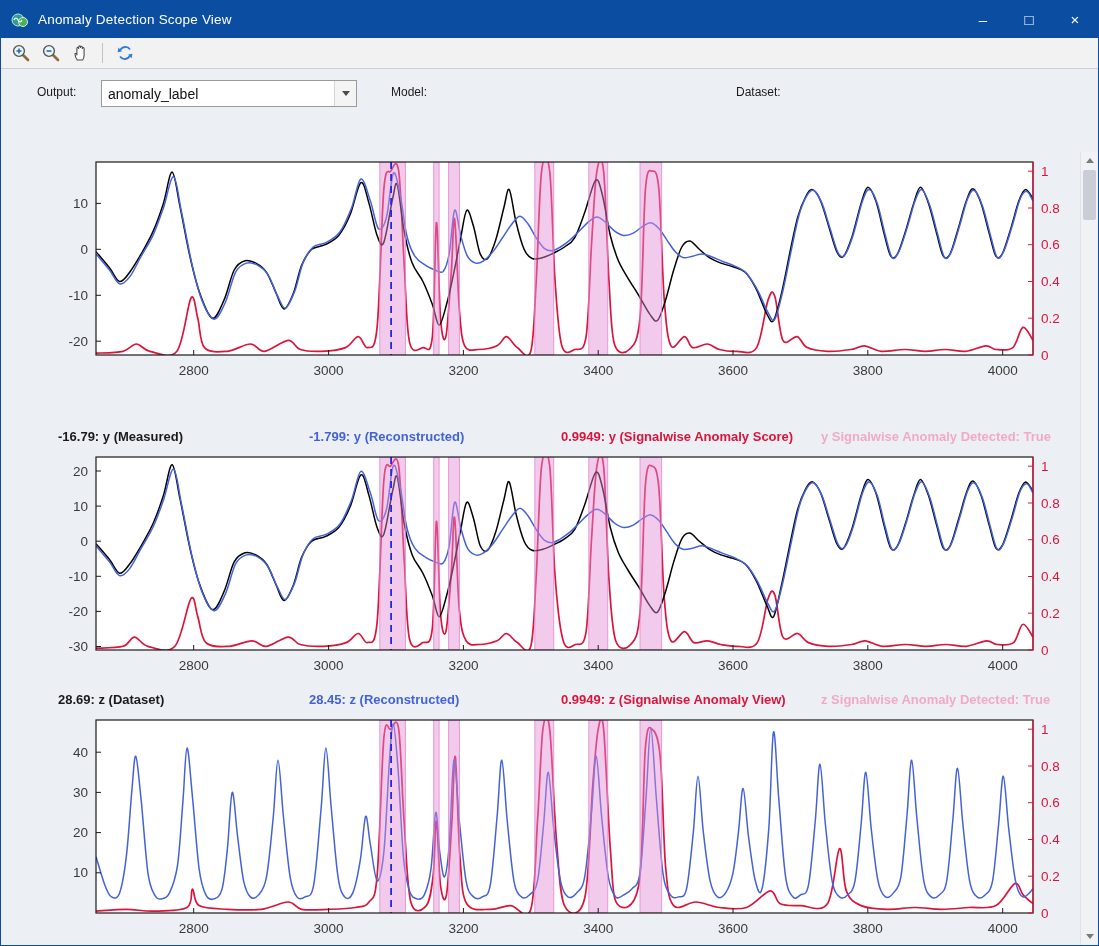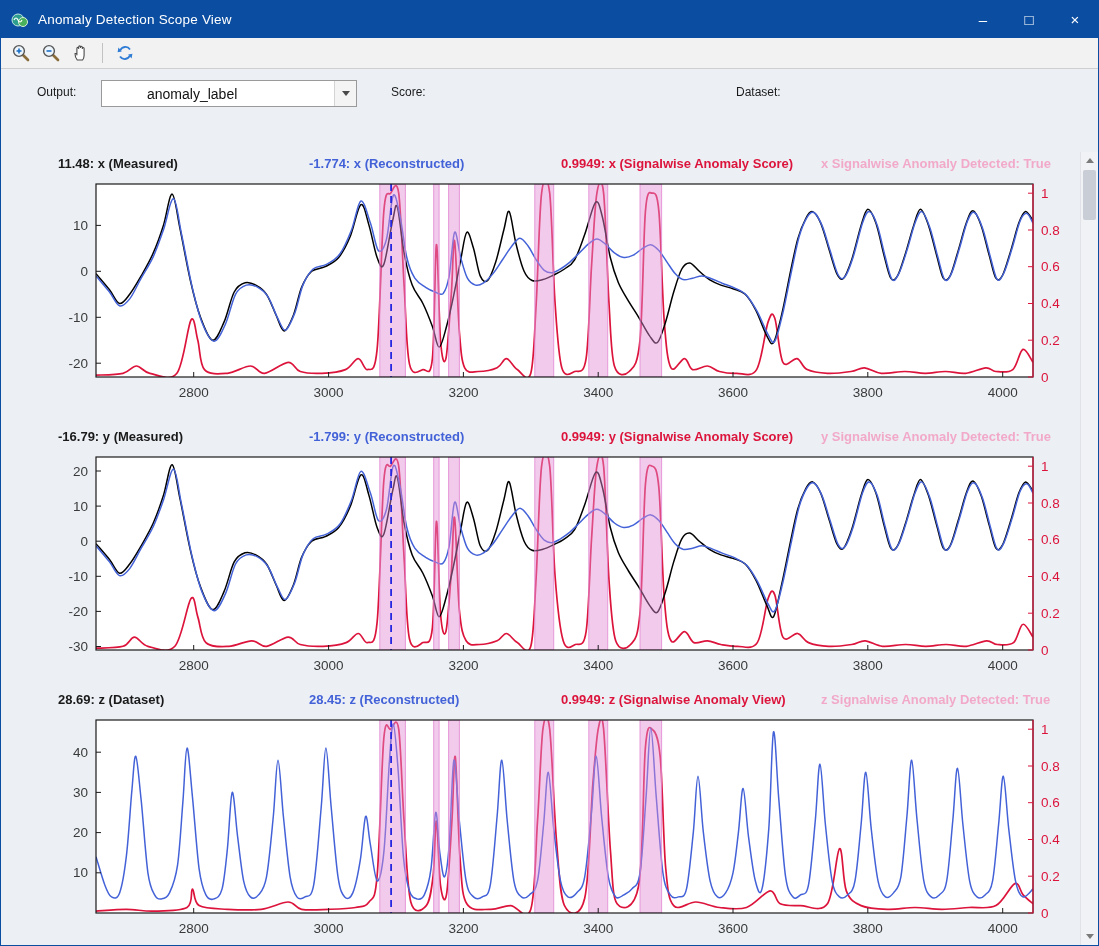--- a/index.html
+++ b/index.html
@@ -10,21 +10,21 @@
   .title{font-size:13.5px;letter-spacing:.2px;}
   .win-controls{margin-left:auto;display:flex;height:100%;}
   .wbtn{width:46px;height:100%;display:flex;align-items:center;justify-content:center;font-size:15px;color:#fff;cursor:default;}
   
   .toolbar{height:30px;background:#f2f2f2;border-bottom:1px solid #cfcfcf;display:flex;align-items:center;padding-left:6px;gap:3px;}
   .tool-btn{width:25px;height:25px;display:flex;align-items:center;justify-content:center;border:1px solid transparent;border-radius:2px;}
   .tb-sep{width:1px;height:20px;background:#c2c2c2;margin:0 5px;}
   
   .content{position:absolute;top:68px;left:0;right:0;bottom:0;}
   .ctl-label{position:absolute;top:16px;font-size:12px;color:#1a1a1a;}
-  .combo{position:absolute;top:11px;height:27px;background:#fff;border:1px solid #9a9a9a;box-sizing:border-box;display:flex;align-items:center;font-size:14px;color:#111;padding-left:39px;}
+  .combo{position:absolute;top:11px;height:27px;background:#fff;border:1px solid #9a9a9a;box-sizing:border-box;display:flex;align-items:center;font-size:14px;color:#111;}
   .combo-value{flex:1;padding:0 6px;white-space:nowrap;overflow:hidden;display:flex;align-items:center;gap:6px;}
   .combo-btn{width:21px;height:100%;border-left:1px solid #d4d4d4;background:#f4f4f4;display:flex;align-items:center;justify-content:center;}
   .chev{width:0;height:0;border-left:4px solid transparent;border-right:4px solid transparent;border-top:5px solid #4a4a4a;}
   .check-icon{width:15px;height:15px;border-radius:50%;background:#35a53a;color:#fff;font-size:10px;font-weight:bold;display:inline-flex;align-items:center;justify-content:center;flex:0 0 auto;}
   .check-icon::before{content:"✓";}
   .time-readout{position:absolute;top:56px;left:0;width:1082px;text-align:center;font-size:14.5px;font-weight:600;color:#1a1a1a;}
   
   .panel{position:absolute;left:0;width:1082px;}
   .panel-1{top:85px;}.panel-2{top:358px;}.panel-3{top:621px;}
   .plot-labels{position:relative;height:22px;font-size:13px;font-weight:bold;}
@@ -100,32 +100,26 @@
   <div class="content">
 
     <span class="ctl-label" style="left:36px">Output:</span>
     <div class="combo" style="left:100px;width:256px">
       <span class="combo-value">anomaly_label</span>
       <span class="combo-btn">
           <span class="chev"></span>
         </span>
     </div>
 
-    <span class="ctl-label" style="left:390px">Score:</span>
+    <span class="ctl-label" style="left:390px">Model:</span>
 
     <span class="ctl-label" style="left:735px">Dataset:</span>
 
 
     <div class="panel panel-1">
-      <div class="plot-labels">
-        <span class="lp1 lbl-measured">11.48: x (Measured)</span>
-        <span class="lp2 lbl-recon">-1.774: x (Reconstructed)</span>
-        <span class="lp3 lbl-score">0.9949: x (Signalwise Anomaly Score)</span>
-        <span class="lp4 lbl-det">x Signalwise Anomaly Detected: True</span>
-      </div>
       <svg class="plot" width="1082" height="240" viewBox="0 0 1082 240">
           <clipPath id="clip0">
             <rect x="95" y="8" width="937" height="193"></rect>
           </clipPath>
           <rect x="95" y="8" width="937" height="193" fill="#ffffff"></rect>
           <g clip-path="url(#clip0)">
             <path d="M95.0,199.2C99.5,198.9 115.2,198.9 122.0,197.3C128.7,195.8 131.0,190.0 135.4,190.0C139.9,190.0 142.2,196.1 148.9,197.3C155.7,198.5 169.0,206.2 175.9,197.3C182.7,188.4 186.6,149.5 190.0,144.0C193.5,138.5 194.5,156.0 196.8,164.2C199.0,172.5 198.6,188.1 203.5,193.6C208.5,199.2 218.8,197.9 226.4,197.3C234.1,196.7 243.2,190.0 249.4,190.0C255.5,190.0 257.2,197.9 263.5,197.3C269.8,196.7 281.2,186.6 287.1,186.3C293.1,186.0 293.6,193.6 299.3,195.5C304.9,197.3 313.3,197.6 320.8,197.3C328.4,197.0 338.4,196.1 344.4,193.6C350.5,191.2 353.5,182.6 357.2,182.6C360.9,182.6 363.5,195.2 366.7,193.6C369.8,192.1 373.4,199.8 376.1,173.4C378.8,147.1 380.6,61.6 382.8,35.6C385.1,9.5 387.1,20.3 389.6,17.2C392.1,14.1 395.4,1.9 397.7,17.2C399.9,32.5 401.3,80.6 403.1,109.1C404.9,137.6 405.3,174.0 408.5,188.1C411.6,202.2 418.1,194.6 421.9,193.6C425.8,192.7 429.1,203.5 431.4,182.6C433.6,161.8 434.1,71.7 435.4,68.7C436.8,65.6 437.9,145.2 439.5,164.2C441.0,183.2 443.1,190.3 444.9,182.6C446.7,175.0 448.8,137.9 450.3,118.3C451.7,98.7 452.3,58.9 453.6,65.0C455.0,71.1 456.7,133.9 458.3,155.0C460.0,176.2 460.6,185.1 463.7,191.8C466.9,198.5 471.8,195.5 477.2,195.5C482.6,195.5 491.4,194.0 496.1,191.8C500.8,189.7 502.2,182.3 505.5,182.6C508.9,182.9 512.3,191.2 516.3,193.6C520.4,196.1 526.6,208.4 529.8,197.3C532.9,186.3 533.4,157.5 535.2,127.5C537.0,97.5 538.3,35.6 540.6,17.2C542.8,-1.2 546.4,-1.2 548.7,17.2C550.9,35.6 552.0,98.4 554.1,127.5C556.1,156.6 557.5,180.5 560.8,191.8C564.1,203.1 569.6,197.0 573.6,195.5C577.7,194.0 582.3,200.1 585.1,182.6C587.9,165.2 588.7,118.3 590.5,90.7C592.3,63.1 593.8,29.4 595.9,17.2C597.9,4.9 600.6,-1.2 602.6,17.2C604.6,35.6 606.2,98.7 608.0,127.5C609.8,156.3 610.0,178.6 613.4,190.0C616.8,201.3 623.9,199.8 628.2,195.5C632.5,191.2 636.3,190.9 639.0,164.2C641.7,137.6 642.4,60.1 644.4,35.6C646.4,11.1 648.9,17.2 651.1,17.2C653.4,17.2 655.9,14.1 657.9,35.6C659.9,57.0 661.2,119.8 663.3,145.9C665.3,171.9 666.6,185.7 670.0,191.8C673.4,197.9 679.9,182.3 683.5,182.6C687.1,182.9 687.8,192.4 691.6,193.6C695.4,194.9 701.9,189.7 706.4,190.0C710.9,190.3 713.7,194.3 718.5,195.5C723.4,196.7 729.2,197.6 735.4,197.3C741.6,197.0 750.3,202.2 755.6,193.6C760.9,185.1 764.0,154.4 767.1,145.9C770.1,137.3 771.3,135.4 773.8,142.2C776.3,148.9 778.2,179.6 781.9,186.3C785.6,193.0 792.0,181.4 796.1,182.6C800.1,183.8 801.1,191.2 806.2,193.6C811.2,196.1 819.1,197.0 826.4,197.3C833.7,197.6 843.8,196.4 850.0,195.5C856.2,194.6 858.4,191.5 863.5,191.8C868.5,192.1 873.6,196.7 880.3,197.3C887.1,197.9 896.6,195.5 903.9,195.5C911.2,195.5 917.4,197.3 924.1,197.3C930.9,197.3 937.6,195.5 944.4,195.5C951.1,195.5 957.8,197.9 964.6,197.3C971.3,196.7 979.8,192.1 984.8,191.8C989.9,191.5 990.4,195.2 994.9,195.5C999.4,195.8 1007.3,197.3 1011.8,193.6C1016.3,190.0 1018.5,174.7 1021.9,173.4C1025.3,172.2 1030.3,184.2 1032.0,186.3" fill="none" stroke="#dc143c" stroke-width="1.7"></path>
             <path d="M95.0,97.6C97.2,100.3 104.5,108.7 108.5,113.7C112.4,118.7 115.2,126.7 118.6,127.5C122.0,128.2 125.1,122.9 128.7,118.3C132.3,113.7 136.2,106.8 140.2,99.9C144.1,93.0 148.6,85.4 152.3,76.9C156.0,68.5 159.3,59.2 162.4,49.4C165.6,39.6 168.4,17.3 171.2,18.1C174.0,18.9 176.2,39.6 179.3,54.0C182.3,68.4 186.0,89.9 189.4,104.5C192.7,119.1 195.8,131.3 199.5,141.3C203.2,151.2 207.7,163.5 211.6,164.2C215.6,165.0 219.5,153.9 223.1,145.9C226.7,137.8 229.7,122.5 233.2,116.0C236.7,109.5 240.4,107.9 244.0,106.8C247.6,105.6 251.2,107.2 254.8,109.1C258.4,111.0 262.2,113.3 265.5,118.3C268.9,123.3 272.1,132.8 275.0,139.0C277.9,145.1 280.2,155.0 283.1,155.0C286.0,155.0 289.6,146.2 292.5,139.0C295.4,131.7 297.6,118.7 300.6,111.4C303.6,104.1 306.8,98.8 310.7,95.3C314.6,91.9 319.7,93.0 324.2,90.7C328.7,88.4 333.5,86.5 337.7,81.5C341.8,76.5 345.4,69.7 349.1,60.8C352.8,52.0 356.8,30.6 359.9,28.7C363.1,26.8 365.3,40.5 368.0,49.4C370.7,58.2 373.6,75.0 376.1,81.5C378.6,88.0 380.3,94.5 382.8,88.4C385.4,82.3 389.4,54.3 391.6,44.8C393.9,35.2 394.4,25.6 396.3,31.0C398.2,36.3 400.6,63.9 403.1,76.9C405.5,89.9 408.0,100.7 411.2,109.1C414.3,117.5 418.6,120.6 421.9,127.5C425.3,134.4 428.7,143.2 431.4,150.5C434.1,157.7 435.8,171.1 438.1,171.1C440.5,171.1 443.1,159.3 445.5,150.5C448.0,141.6 450.6,129.4 452.9,118.3C455.3,107.2 457.6,94.2 459.7,83.8C461.8,73.5 463.6,58.2 465.8,56.3C467.9,54.3 470.2,65.1 472.5,72.3C474.7,79.6 476.9,94.5 479.2,99.9C481.6,105.3 484.1,106.8 486.7,104.5C489.2,102.2 492.0,94.5 494.7,86.1C497.4,77.7 500.6,62.4 502.8,54.0C505.1,45.5 506.2,33.3 508.2,35.6C510.2,37.9 512.5,57.8 515.0,67.7C517.4,77.7 520.4,89.2 523.1,95.3C525.8,101.4 528.0,103.1 531.1,104.5C534.3,105.9 538.3,104.5 541.9,103.6C545.5,102.7 549.1,100.7 552.7,99.0C556.3,97.2 560.0,95.5 563.5,93.0C567.0,90.5 570.2,89.6 573.6,83.8C577.0,78.1 580.2,68.1 583.7,58.5C587.2,49.0 591.6,29.4 594.5,26.4C597.4,23.3 598.8,31.0 601.2,40.2C603.7,49.4 606.6,70.4 609.3,81.5C612.0,92.6 614.4,99.5 617.4,106.8C620.5,114.1 624.2,119.4 627.5,125.2C630.9,130.9 634.2,135.5 637.7,141.3C641.1,147.0 645.3,155.4 648.4,159.6C651.6,163.9 653.8,168.8 656.5,166.5C659.2,164.2 661.9,154.3 664.6,145.9C667.3,137.4 670.0,124.8 672.7,116.0C675.4,107.2 678.1,97.8 680.8,93.0C683.5,88.2 686.0,86.7 688.9,87.0C691.8,87.4 695.1,92.6 698.3,95.3C701.6,98.1 704.8,101.3 708.4,103.6C712.0,105.9 716.0,107.6 719.9,109.1C723.8,110.6 728.0,111.2 732.0,112.8C736.1,114.3 740.3,114.7 744.2,118.3C748.0,121.9 751.3,127.5 754.9,134.4C758.5,141.3 762.8,154.3 765.7,159.6C768.7,165.0 770.0,170.0 772.5,166.5C774.9,163.1 777.9,150.1 780.6,139.0C783.3,127.9 786.0,112.5 788.6,99.9C791.3,87.3 794.0,72.7 796.7,63.1C799.4,53.6 802.4,47.1 804.8,42.5C807.3,37.9 809.1,34.8 811.6,35.6C814.0,36.3 817.0,40.9 819.7,47.1C822.4,53.2 825.1,63.9 827.7,72.3C830.4,80.8 833.4,92.6 835.8,97.6C838.3,102.6 840.1,104.5 842.6,102.2C845.0,99.9 847.7,92.6 850.7,83.8C853.6,75.0 857.4,57.8 860.1,49.4C862.8,40.9 864.4,33.7 866.8,33.3C869.3,32.9 872.2,39.4 874.9,47.1C877.6,54.7 880.6,70.0 883.0,79.2C885.5,88.4 887.5,98.8 889.8,102.2C892.0,105.6 894.0,104.1 896.5,99.9C899.0,95.7 901.9,85.4 904.6,76.9C907.3,68.5 910.2,56.6 912.7,49.4C915.2,42.1 917.0,33.3 919.4,33.3C921.9,33.3 924.8,41.7 927.5,49.4C930.2,57.0 933.1,70.4 935.6,79.2C938.1,88.0 940.1,98.8 942.3,102.2C944.6,105.6 946.6,104.5 949.1,99.9C951.6,95.3 954.5,83.4 957.2,74.6C959.9,65.8 962.8,53.7 965.3,47.1C967.7,40.4 969.5,34.3 972.0,34.7C974.5,35.0 977.4,41.9 980.1,49.4C982.8,56.8 985.7,70.4 988.2,79.2C990.7,88.0 992.7,98.9 994.9,102.2C997.2,105.5 999.2,103.6 1001.7,99.0C1004.1,94.4 1007.1,83.3 1009.8,74.6C1012.5,66.0 1015.4,53.6 1017.8,47.1C1020.3,40.5 1022.2,36.0 1024.6,35.6C1026.9,35.2 1030.8,43.2 1032.0,44.8" fill="none" stroke="#000000" stroke-width="1.5"></path>
             <path d="M95.0,99.9C97.2,102.6 104.5,111.0 108.5,116.0C112.4,121.0 115.2,128.6 118.6,129.8C122.0,130.9 125.1,127.5 128.7,122.9C132.3,118.3 136.2,109.2 140.2,102.2C144.1,95.2 148.6,88.6 152.3,80.6C156.0,72.6 159.0,63.6 162.4,54.0C165.8,44.3 169.5,21.9 172.5,22.7C175.6,23.5 177.6,44.1 180.6,58.5C183.6,72.9 187.4,94.5 190.7,109.1C194.1,123.6 197.1,136.5 200.8,145.9C204.5,155.2 209.0,164.8 213.0,165.2C216.9,165.5 220.8,156.0 224.4,148.2C228.0,140.3 231.1,124.8 234.5,118.3C238.0,111.8 241.7,110.3 245.3,109.1C248.9,107.9 252.5,109.0 256.1,110.9C259.7,112.8 263.5,115.5 266.9,120.6C270.3,125.6 273.4,135.7 276.3,141.3C279.3,146.9 281.5,154.9 284.4,154.1C287.3,153.4 290.9,144.2 293.9,136.7C296.8,129.2 298.9,116.4 301.9,109.1C305.0,101.8 308.1,96.5 312.1,93.0C316.0,89.6 321.0,90.9 325.5,88.4C330.0,85.9 334.9,83.6 339.0,77.8C343.2,72.1 347.0,62.8 350.5,54.0C354.0,45.1 356.8,26.2 359.9,25.0C363.1,23.9 366.4,38.8 369.4,47.1C372.3,55.3 374.8,72.0 377.4,74.6C380.1,77.3 383.1,72.3 385.5,63.1C388.0,54.0 390.0,23.3 392.3,19.5C394.5,15.7 396.8,29.8 399.0,40.2C401.3,50.5 403.3,71.2 405.8,81.5C408.2,91.9 410.7,97.2 413.8,102.2C417.0,107.2 421.3,109.1 424.6,111.4C428.0,113.7 431.2,115.0 434.1,116.0C437.0,117.0 439.8,120.0 442.2,117.4C444.5,114.7 446.3,110.1 448.2,99.9C450.1,89.7 451.7,59.3 453.6,56.3C455.5,53.2 457.6,73.9 459.7,81.5C461.8,89.2 464.0,97.6 466.4,102.2C468.9,106.8 471.8,108.3 474.5,109.1C477.2,109.9 479.7,108.7 482.6,106.8C485.5,104.9 488.9,101.4 492.0,97.6C495.2,93.8 498.3,88.4 501.5,83.8C504.6,79.2 508.0,73.6 510.9,70.0C513.8,66.4 516.3,62.2 519.0,62.2C521.7,62.2 524.4,66.4 527.1,70.0C529.8,73.6 532.5,79.8 535.2,83.8C537.9,87.9 540.6,92.2 543.3,94.4C546.0,96.5 548.7,96.9 551.4,96.7C554.1,96.5 556.5,94.8 559.5,93.0C562.4,91.3 565.7,88.8 568.9,86.1C572.0,83.4 575.2,80.0 578.3,76.9C581.5,73.9 584.8,70.0 587.8,67.7C590.7,65.4 593.2,63.1 595.9,63.1C598.6,63.1 601.0,65.4 603.9,67.7C606.9,70.0 610.2,74.6 613.4,76.9C616.5,79.2 619.7,81.1 622.8,81.5C626.0,81.9 629.1,80.8 632.3,79.2C635.4,77.7 638.8,74.1 641.7,72.3C644.6,70.6 647.1,68.3 649.8,68.7C652.5,69.0 655.2,71.7 657.9,74.6C660.6,77.5 663.3,82.3 666.0,86.1C668.7,89.9 671.4,94.7 674.1,97.6C676.7,100.5 679.2,102.8 682.1,103.6C685.1,104.3 688.4,102.8 691.6,102.2C694.7,101.6 697.9,99.8 701.0,99.9C704.2,100.0 707.1,101.4 710.5,102.7C713.8,103.9 717.4,105.7 721.2,107.3C725.1,108.8 729.3,109.9 733.4,111.9C737.4,113.8 741.7,115.2 745.5,119.2C749.3,123.2 752.7,129.2 756.3,135.7C759.9,142.3 764.2,153.8 767.1,158.7C770.0,163.6 771.3,168.8 773.8,165.2C776.3,161.5 779.2,147.9 781.9,136.7C784.6,125.4 787.3,110.2 790.0,97.6C792.7,85.0 795.4,70.3 798.1,60.8C800.8,51.4 803.7,45.1 806.2,41.1C808.6,37.0 810.4,35.1 812.9,36.5C815.4,37.9 818.3,43.0 821.0,49.4C823.7,55.7 826.4,66.4 829.1,74.6C831.8,82.9 834.7,94.6 837.2,99.0C839.7,103.4 841.5,103.7 843.9,100.8C846.4,97.9 849.1,90.5 852.0,81.5C854.9,72.6 858.8,54.7 861.5,47.1C864.1,39.4 865.7,35.2 868.2,35.6C870.7,36.0 873.6,41.7 876.3,49.4C879.0,57.0 881.9,72.5 884.4,81.5C886.8,90.6 888.9,100.9 891.1,103.6C893.4,106.3 895.4,102.4 897.9,97.6C900.3,92.8 903.2,83.1 905.9,74.6C908.6,66.2 911.6,53.6 914.0,47.1C916.5,40.5 918.3,34.8 920.8,35.6C923.2,36.3 926.2,44.0 928.9,51.7C931.6,59.3 934.5,72.9 937.0,81.5C939.4,90.2 941.4,100.9 943.7,103.6C945.9,106.3 948.0,102.8 950.4,97.6C952.9,92.4 955.8,81.1 958.5,72.3C961.2,63.5 964.1,50.7 966.6,44.8C969.1,38.8 970.9,35.3 973.4,36.5C975.8,37.6 978.7,44.1 981.4,51.7C984.1,59.2 987.1,72.9 989.5,81.5C992.0,90.2 994.0,101.1 996.3,103.6C998.5,106.1 1000.5,101.9 1003.0,96.7C1005.5,91.5 1008.4,81.0 1011.1,72.3C1013.8,63.7 1016.7,50.6 1019.2,44.8C1021.7,38.9 1023.8,37.0 1025.9,37.4C1028.1,37.8 1031.0,45.5 1032.0,47.1" fill="none" stroke="#4462d8" stroke-width="1.5"></path>
             <rect x="378.8" y="8" width="25.6" height="193" fill="#e38bd4" fill-opacity="0.45" stroke="#e38bd4" stroke-opacity="0.85" stroke-width="1"></rect>

